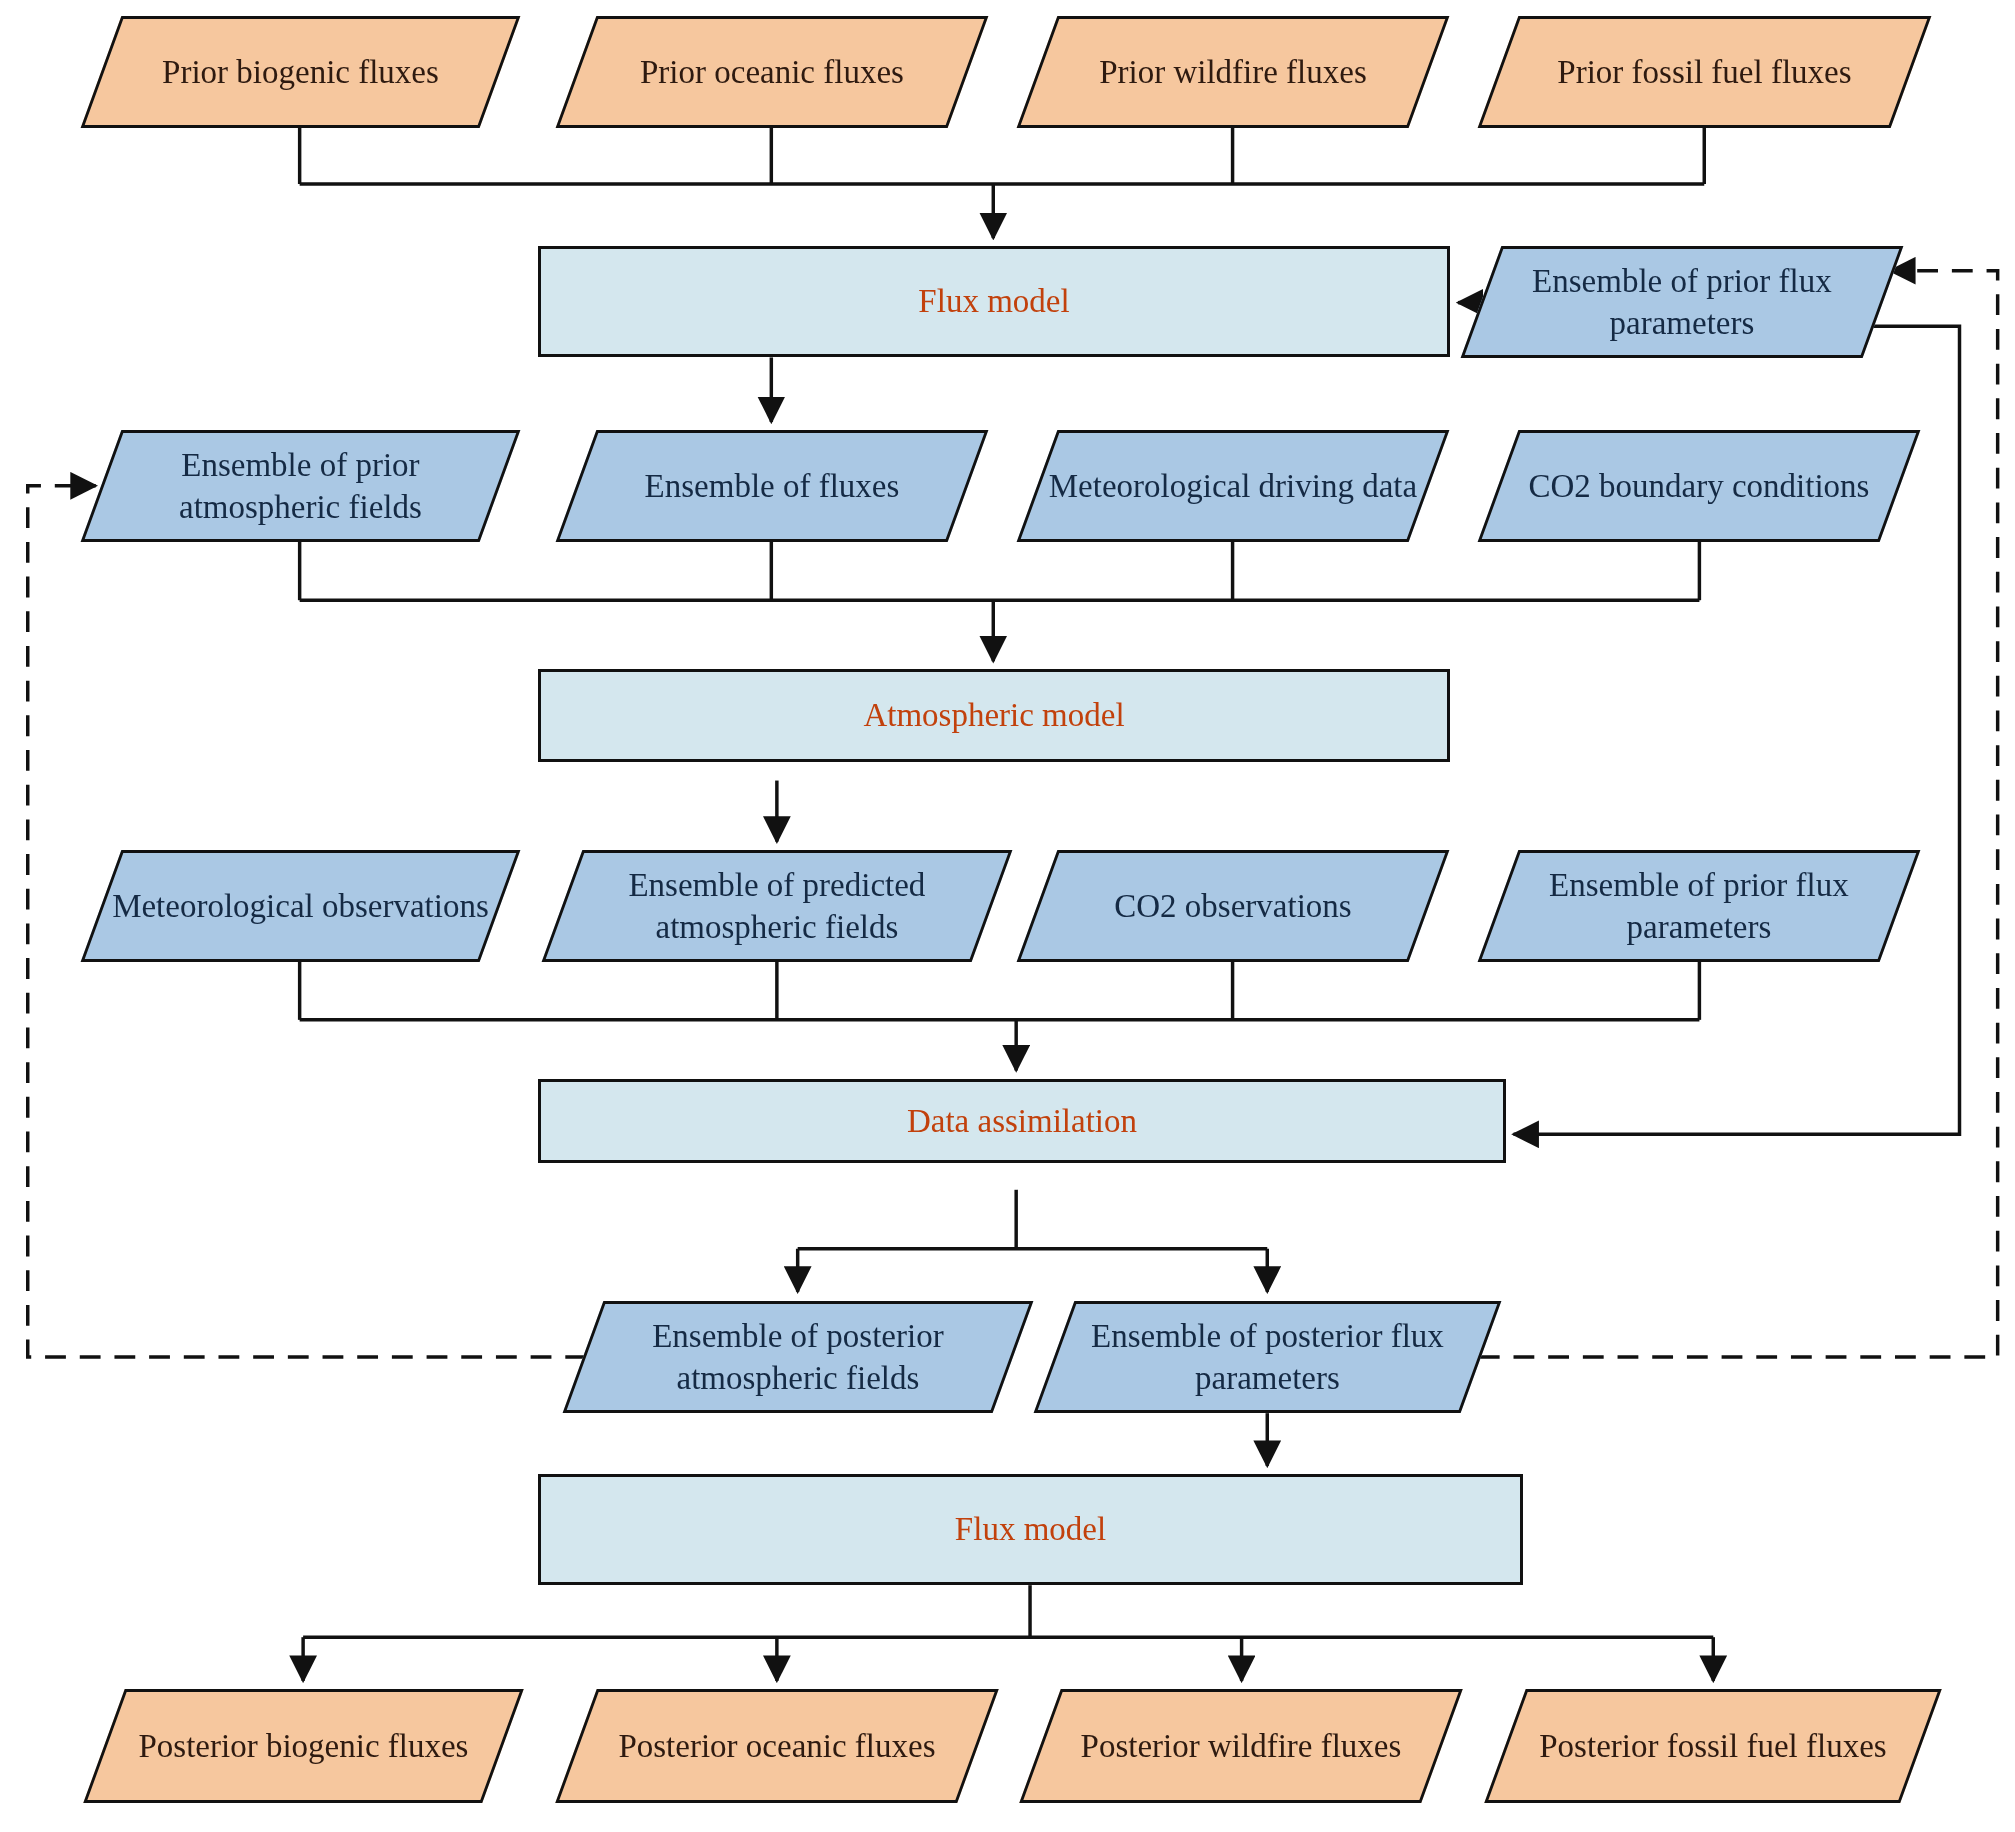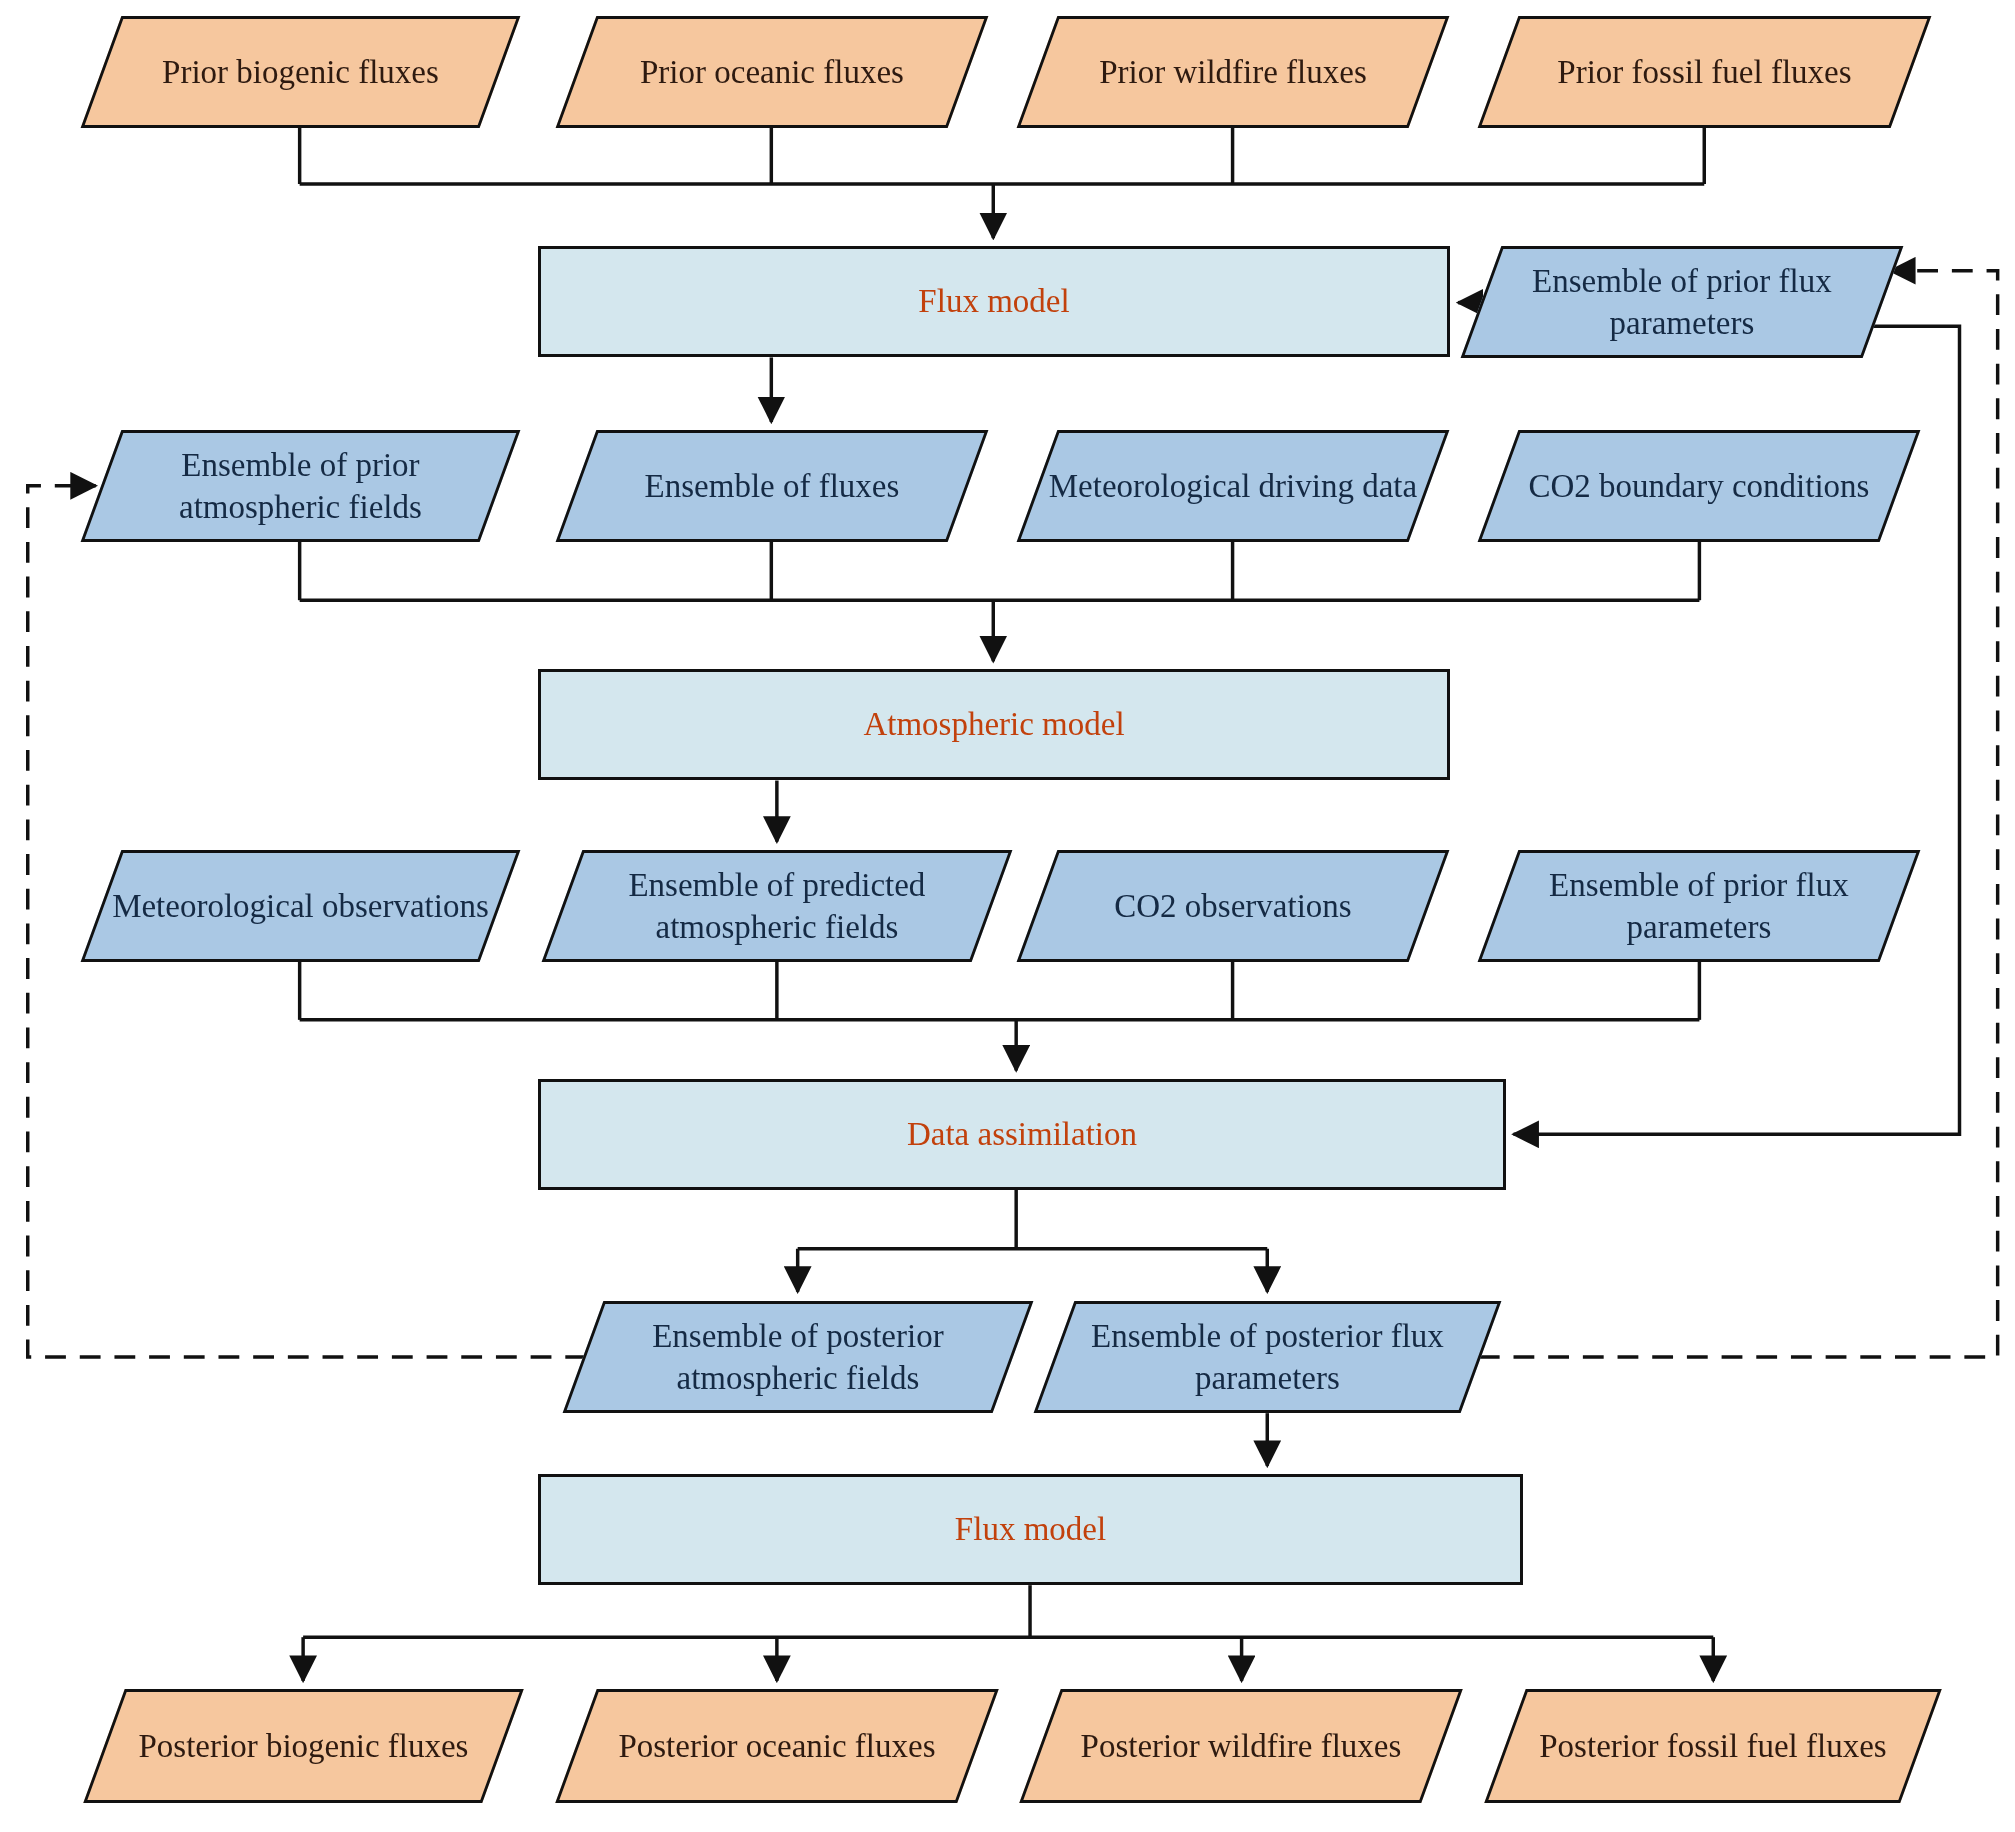--- a/index.html
+++ b/index.html
@@ -120,38 +120,38 @@
   <div class="node para data" style="left:576px; top:430px; width:392px; height:112px;">
     <span class="lbl">Ensemble of fluxes</span>
   </div>
   <div class="node para data" style="left:1037px; top:430px; width:392px; height:112px;">
     <span class="lbl">Meteorological driving data</span>
   </div>
   <div class="node para data" style="left:1498px; top:430px; width:402px; height:112px;">
     <span class="lbl">CO2 boundary conditions</span>
   </div>
 
-  <div class="node rect proc" style="left:538px; top:669px; width:912px; height:111px;">
+  <div class="node rect proc" style="left:538px; top:669px; width:912px; height:93px;">
     <span class="lbl">Atmospheric model</span>
   </div>
 
   <div class="node para data" style="left:101px; top:850px; width:399px; height:112px;">
     <span class="lbl">Meteorological observations</span>
   </div>
   <div class="node para data" style="left:562px; top:850px; width:430px; height:112px;">
     <span class="lbl">Ensemble of predicted atmospheric fields</span>
   </div>
   <div class="node para data" style="left:1037px; top:850px; width:392px; height:112px;">
     <span class="lbl">CO2 observations</span>
   </div>
   <div class="node para data" style="left:1498px; top:850px; width:402px; height:112px;">
     <span class="lbl">Ensemble of prior flux parameters</span>
   </div>
 
-  <div class="node rect proc" style="left:538px; top:1079px; width:968px; height:111px;">
+  <div class="node rect proc" style="left:538px; top:1079px; width:968px; height:84px;">
     <span class="lbl">Data assimilation</span>
   </div>
 
   <div class="node para data" style="left:583px; top:1301px; width:430px; height:112px;">
     <span class="lbl">Ensemble of posterior atmospheric fields</span>
   </div>
   <div class="node para data" style="left:1054px; top:1301px; width:427px; height:112px;">
     <span class="lbl">Ensemble of posterior flux parameters</span>
   </div>
 

